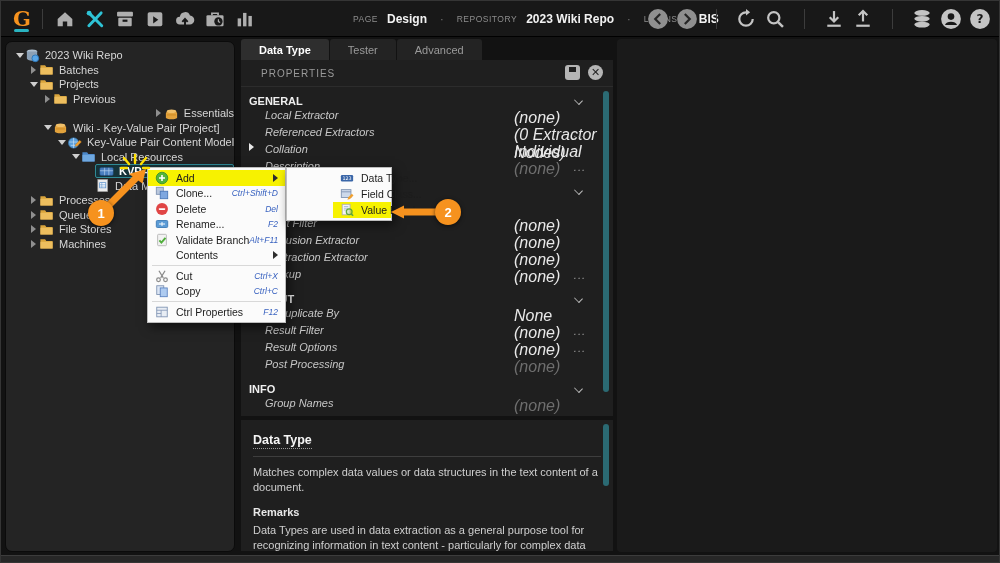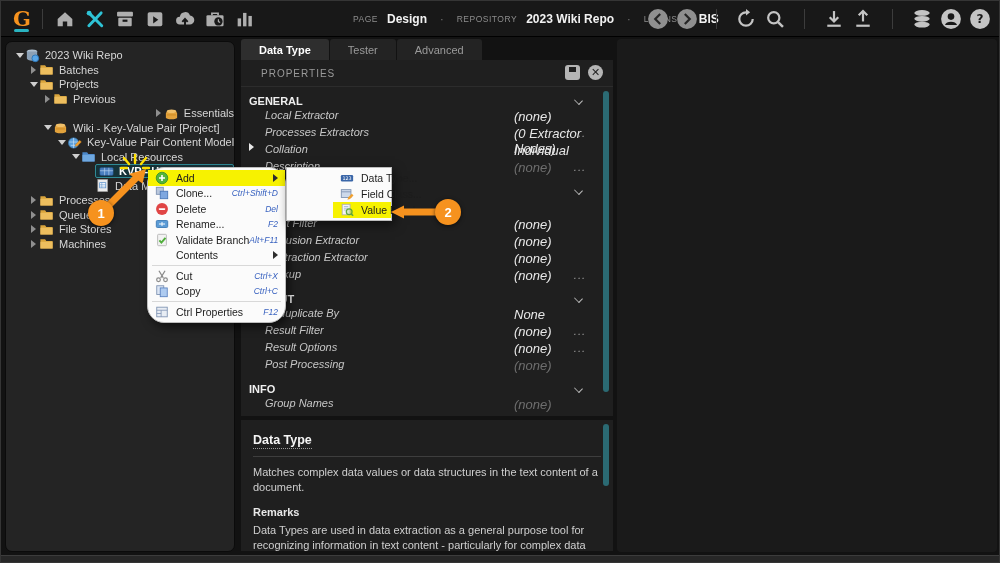--- a/index.html
+++ b/index.html
@@ -56,21 +56,21 @@
   .psec-h{height:17px;display:flex;align-items:center;position:relative;margin-top:5px;cursor:pointer;}
   .psec:first-child .psec-h{margin-top:0;}
   .psec-title{font-size:11px;font-weight:bold;color:#efefef;margin-left:8px;}
   .chev{position:absolute;right:22px;top:5px;width:7px;height:7px;border-right:1.6px solid #bdbdbd;
         border-bottom:1.6px solid #bdbdbd;transform:rotate(45deg) scale(1,.8);cursor:pointer;}
   .gap-rows .prows{margin-top:18px;}
   .prow{height:17px;display:flex;align-items:flex-start;position:relative;font-style:italic;}
   .pexp{position:absolute;left:8px;width:0;height:0;border-top:4px solid transparent;
         border-bottom:4px solid transparent;border-left:5px solid #e8e8e8;}
   .plabel{font-size:11px;color:#c6c6c6;margin-left:24px;}
-  .pvalue{position:absolute;left:273px;font-size:13px;color:#e8e8e8;cursor:pointer;}
+  .pvalue{position:absolute;left:273px;font-size:16px;color:#e8e8e8;cursor:pointer;}
   .pvalue.muted{color:#6e6e6e;}
   .peditor{position:absolute;right:18px;top:4px;cursor:pointer;}
   .ico-lines{width:11px;height:9px;background:repeating-linear-gradient(#9d9d9d 0 1.6px,transparent 1.6px 3.4px);}
   .ico-dots{color:#9d9d9d;font-size:11px;letter-spacing:1px;line-height:6px;}
   .vscroll{position:absolute;right:4px;width:6px;background:#2b6a73;border-radius:3px;cursor:pointer;}
 
   
   #doc{position:absolute;left:240px;top:419px;width:372px;height:131px;background:#1f1f1f;
        padding:10px 12px;z-index:1;overflow:hidden;}
   .doc-title{font-size:12.5px;font-weight:bold;color:#f5f5f5;display:inline-block;
@@ -81,21 +81,21 @@
 
   
   #right-area{position:absolute;left:616px;top:38px;width:380px;height:513px;background:#1a1a1a;
               border-radius:4px;z-index:0;}
   #bottom-strip{position:absolute;left:0;top:554px;width:100%;height:9px;background:#272727;
                 border-top:1px solid #3c3c3c;}
 
   
   .menu{position:absolute;background:#fbfbfb;border:1px solid #bdbdbd;box-shadow:3px 4px 10px rgba(0,0,0,.55);
         padding:2px 0;z-index:50;}
-  #ctx-menu{left:146px;top:166px;width:139px;border-radius:17px;}
+  #ctx-menu{left:146px;top:166px;width:139px;}
   #sub-menu{left:285px;top:166px;width:106px;z-index:51;padding-left:46px;}
   .mrow{height:15.5px;display:flex;align-items:center;padding:0 7px;cursor:pointer;position:relative;}
   #sub-menu .mrow{height:16px;}
   .mrow.hl{background:#f7f200;}
   .micon{width:14px;height:14px;flex:0 0 14px;margin-right:7px;display:flex;align-items:center;}
   .micon svg{width:14px;height:14px;}
   .mlabel{font-size:10.5px;color:#1c1c1c;white-space:nowrap;}
   .mspace{flex:1;}
   .mshort{font-size:8.5px;font-style:italic;color:#3a63c0;white-space:nowrap;}
   .marrow{width:0;height:0;border-top:4px solid transparent;border-bottom:4px solid transparent;
@@ -438,21 +438,21 @@
             <span class="psec-title">GENERAL</span>
             <span class="chev"></span>
           </div>
           <div class="prows">
             <div class="prow">
               <span class="plabel">Local Extractor</span>
               <span class="pvalue">(none)</span>
               <span class="peditor"><span class="ico-lines"></span></span>
             </div>
             <div class="prow">
-              <span class="plabel">Processes Extractors</span>
+              <span class="plabel">Referenced Extractors</span>
               <span class="pvalue">(0 Extractor Nodes)</span>
               <span class="peditor ico-dots">...</span>
             </div>
             <div class="prow">
               <span class="pexp"></span>
               <span class="plabel">Collation</span>
               <span class="pvalue">Individual</span>
               <span class="peditor"><span class="ico-lines"></span></span>
             </div>
             <div class="prow">

